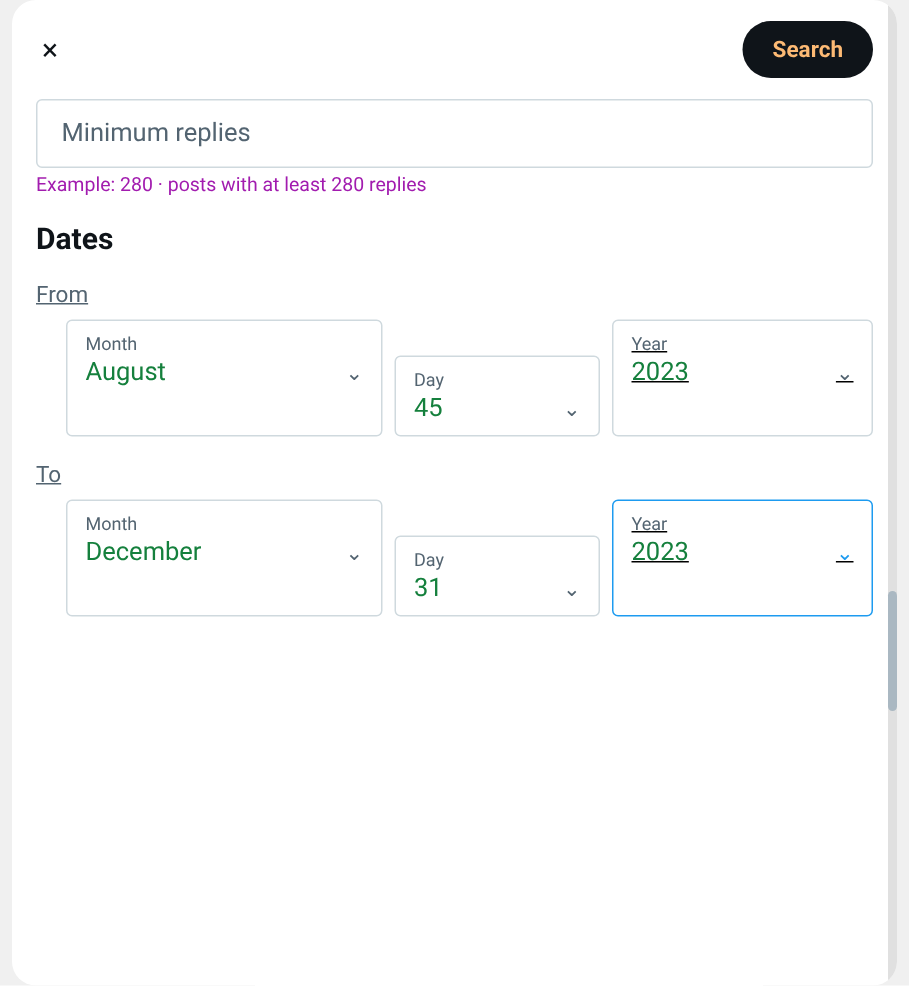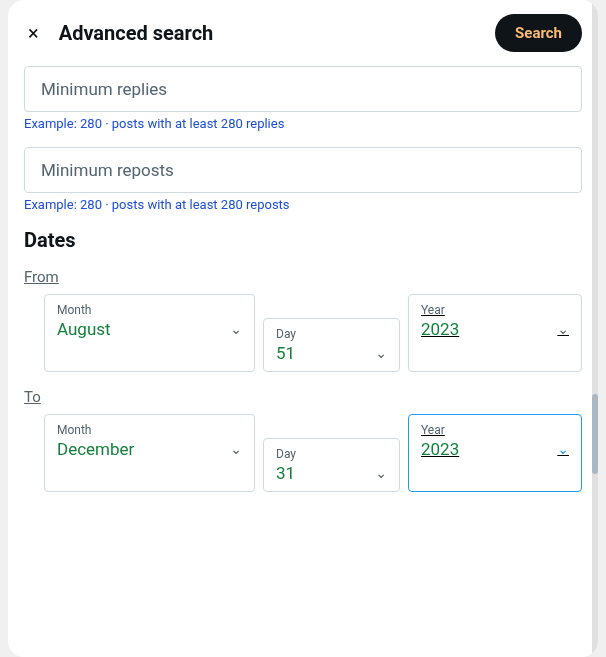--- a/index.html
+++ b/index.html
@@ -89,21 +89,21 @@
       outline: none;
       background: #fff;
     }
 
     .input-field::placeholder {
       color: #536471;
     }
 
     .input-hint {
       font-size: 13px;
-      color: #1d4ed8;
+      color: #a21caf;
       margin-top: 4px;
       margin-bottom: 16px;
     }
 
     .section-title {
       font-size: 20px;
       font-weight: 700;
       color: #0f1419;
       margin-top: 8px;
       margin-bottom: 16px;
@@ -199,53 +199,48 @@
       border-radius: 3px;
     }
   </style>
 </head>
 <body>
 
 <div class="modal">
   <div class="header">
     <div class="header-left">
       <button class="close-btn">×</button>
-      <h2 class="header-title">Advanced search</h2>
     </div>
     <button class="search-btn">Search</button>
   </div>
 
   <div class="content">
 
     <div class="input-group">
       <input class="input-field" type="text" placeholder="Minimum replies" style="">
       <p class="input-hint">Example: 280 · posts with at least 280 replies</p>
     </div>
 
 
-    <div class="input-group">
-      <input class="input-field" type="text" placeholder="Minimum reposts" style="">
-      <p class="input-hint">Example: 280 · posts with at least 280 reposts</p>
-    </div>
 
     <h3 class="section-title">Dates</h3>
 
     <p class="date-section-label">From</p>
     <div class="date-row">
       <div class="date-dropdown month">
         <span class="dropdown-label">Month</span>
         <div class="dropdown-row">
           <span class="dropdown-value">August</span>
           <span class="chevron-icon">⌄</span>
         </div>
       </div>
       <div class="date-dropdown day">
         <span class="dropdown-label">Day</span>
         <div class="dropdown-row">
-          <span class="dropdown-value">51</span>
+          <span class="dropdown-value">45</span>
           <span class="chevron-icon">⌄</span>
         </div>
       </div>
       <div class="date-dropdown year">
         <span class="dropdown-label">Year</span>
         <div class="dropdown-row">
           <span class="dropdown-value">2023</span>
           <span class="chevron-icon">⌄</span>
         </div>
       </div>

